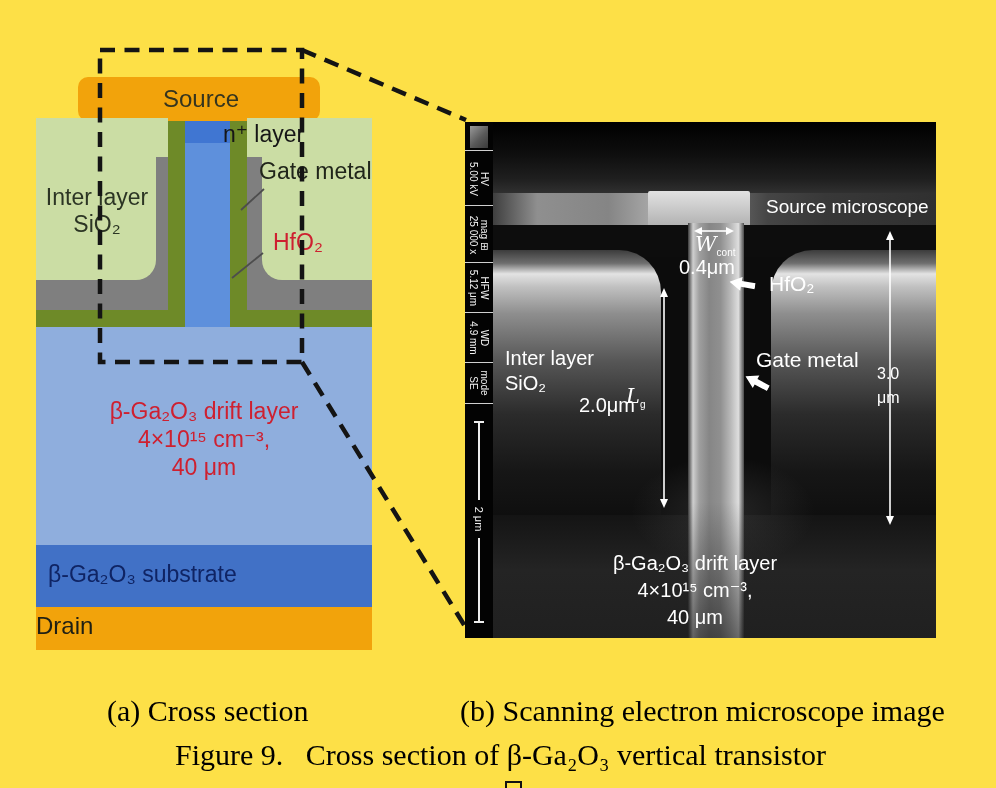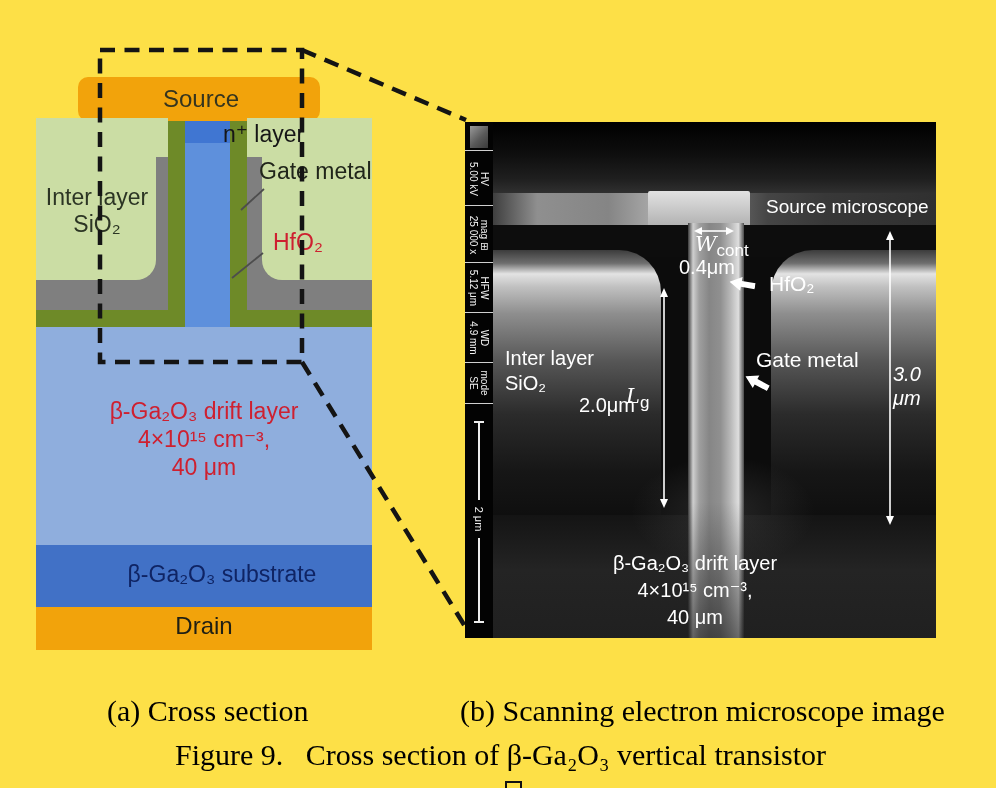--- a/index.html
+++ b/index.html
@@ -25,22 +25,22 @@
   .substrate{left:36px;top:545px;width:336px;height:62px;background:var(--c-substrate);}
   .drain{left:36px;top:607px;width:336px;height:43px;background:var(--c-orange);}
 
   .lbl{white-space:nowrap;}
   .lbl-source{left:121px;top:85px;width:160px;text-align:center;font-size:24px;color:#35351f;}
   .lbl-nplus{left:179px;top:121px;font-size:23px;color:#161616;margin-left:44px;}
   .lbl-gate-a{left:259px;top:158px;font-size:23px;color:#20251a;}
   .lbl-inter-a{left:36px;top:184px;width:122px;text-align:center;font-size:23px;line-height:27px;color:#2c3524;white-space:normal;}
   .lbl-hfo2-a{left:273px;top:229px;font-size:23px;color:var(--c-red);}
   .drift-text{left:36px;top:397px;width:336px;text-align:center;font-size:23px;line-height:28px;color:var(--c-red);}
-  .lbl-substrate{left:36px;top:561px;width:372px;text-align:center;font-size:23px;color:var(--c-navy);}
-  .lbl-drain{left:36px;top:612px;width:336px;text-align:center;font-size:24px;color:#1f1f14;}
+  .lbl-substrate{left:48px;top:561px;width:372px;text-align:left;font-size:23px;color:var(--c-navy);}
+  .lbl-drain{left:36px;top:612px;width:336px;text-align:left;font-size:24px;color:#1f1f14;}
 
   .overlay-svg{left:0;top:0;pointer-events:none;}
 
   
   .sem-wrap{left:465px;top:122px;width:471px;height:516px;background:#000;}
   .sem-sidebar{left:0;top:0;width:28px;height:516px;background:#030303;}
   .sb-icon{left:5px;top:4px;width:18px;height:22px;background:linear-gradient(135deg,#9a9a9a 0%,#5a5a5a 55%,#3a3a3a 100%);}
   .sb-seg{left:0;width:28px;border-top:1px solid #cfcfcf;}
   .sb-seg.last{border-bottom:1px solid #cfcfcf;}
   .sb-rot{position:absolute;left:50%;top:50%;transform:translate(-50%,-50%) rotate(90deg);
@@ -62,33 +62,33 @@
   .sem-base{left:0;top:393px;width:443px;height:123px;background:linear-gradient(180deg,#141414 0%,#242424 45%,#202020 100%);}
   .sem-glow{left:130px;top:330px;width:200px;height:120px;background:radial-gradient(ellipse at center,rgba(160,160,160,.18),transparent 65%);}
   .sem-fin{left:195px;top:101px;width:56px;height:415px;background:linear-gradient(90deg,#3a3a3a 0%,#cfcfcf 9%,#9f9f9f 20%,#868686 38%,#909090 58%,#b8b8b8 76%,#dedede 90%,#4a4a4a 100%);}
   .sem-fin-fade{left:195px;top:380px;width:56px;height:136px;background:linear-gradient(180deg,rgba(0,0,0,0),rgba(8,8,8,.55));}
 
   .sem-lbl{color:#fff;white-space:nowrap;}
   .sem-lbl-srcel{left:273px;top:74px;font-size:19px;}
   .wcont-arrow{left:201px;top:100px;}
   .wcont-lbl{left:202px;top:110px;font-size:21px;}
   .wcont-lbl i{font-family:"DejaVu Serif","Liberation Serif",serif;font-style:italic;}
-  .wcont-lbl sub,.lg-lbl sub{font-size:17px;}
+  .wcont-lbl sub,.lg-lbl sub{font-size:10px;}
   .wcont-val{left:186px;top:134px;font-size:20px;}
   .hfo2-arrow{left:236px;top:154px;transform:rotate(10deg);}
   .sem-lbl-hfo2{left:276px;top:150px;font-size:21px;}
   .sem-lbl-gate{left:263px;top:226px;font-size:21px;}
   .gate-arrow{left:250px;top:252px;transform:rotate(28deg);}
   .lg-arrow{left:166px;top:166px;}
   .lg-lbl{left:133px;top:262px;font-size:21px;}
   .lg-lbl i{font-family:"DejaVu Serif","Liberation Serif",serif;font-style:italic;}
   .lg-val{left:86px;top:272px;font-size:20px;}
   .il-lbl{left:12px;top:224px;font-size:20px;line-height:25px;}
   .h3-arrow{left:392px;top:109px;}
-  .h3-lbl{left:400px;top:240px;font-size:20px;line-height:24px;font-style:italic;}
+  .h3-lbl{left:384px;top:240px;font-size:16px;line-height:24px;}
   .sem-drift-text{left:57px;top:428px;width:290px;text-align:center;font-size:20px;line-height:27px;color:#fff;}
 
   
   .cap{font-family:"Liberation Serif","DejaVu Serif",serif;font-size:30px;color:#000;white-space:pre;}
   .cap-a{left:107px;top:694px;}
   .cap-b{left:460px;top:694px;}
   .cap-fig{left:175px;top:738px;}
   .tofu{left:505px;top:781px;width:13px;height:14px;border:2px solid #111;}
 </style>
 </head>

